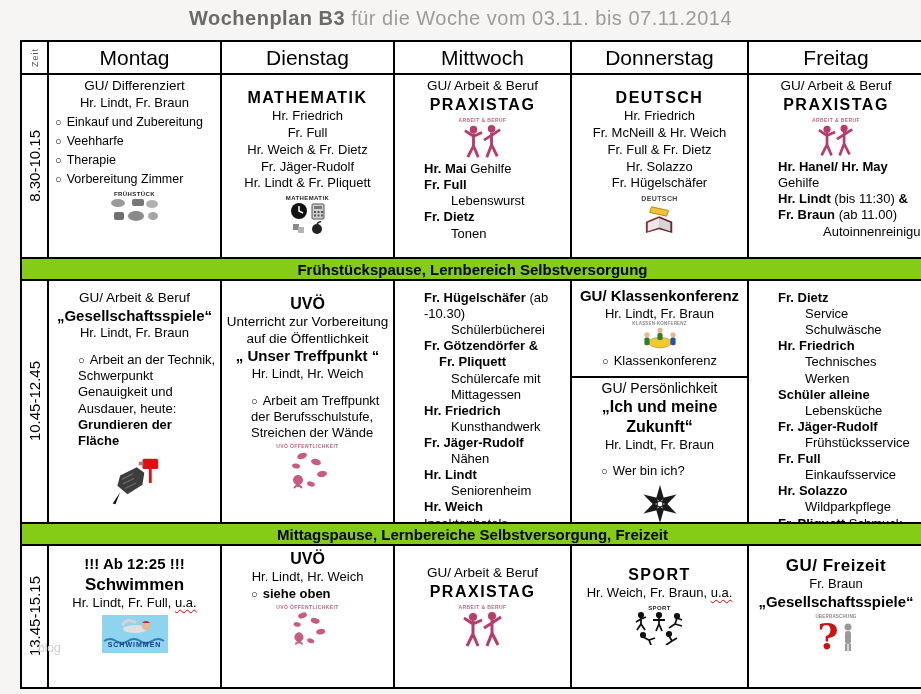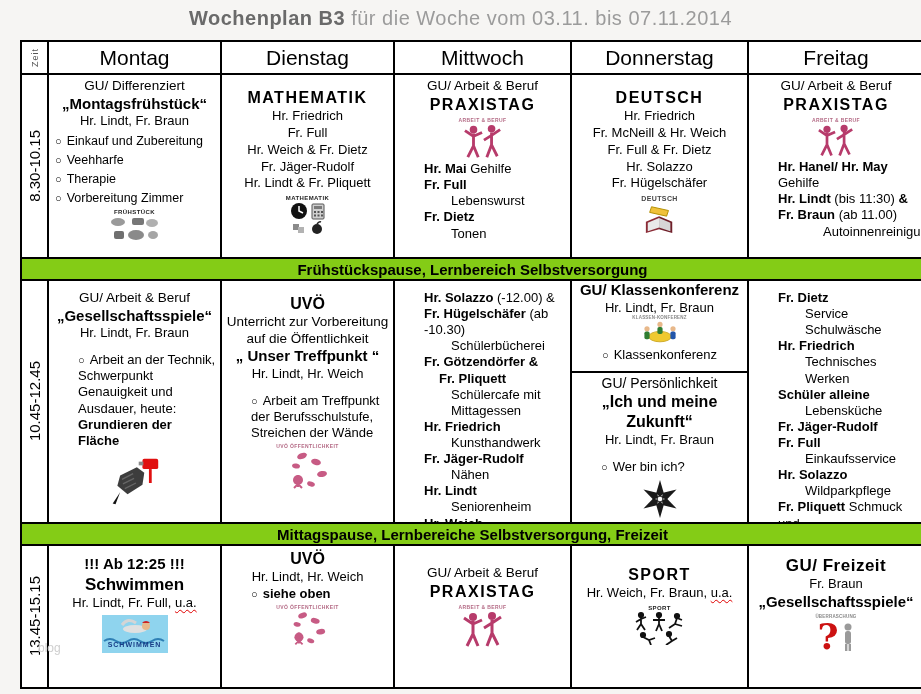--- a/index.html
+++ b/index.html
@@ -74,21 +74,21 @@
   .qmark { color:#cc1111; font-weight:bold; font-size:36px; line-height:0.9;
            font-family:"DejaVu Serif", serif; }
 
   .sep {
     grid-column: 1 / -1; background:#84cc16; border-bottom:2px solid #000;
     display:flex; align-items:center; justify-content:center;
     font-weight:bold; font-size:15px;
   }
 
   .thu2 { padding:0; display:flex; flex-direction:column; }
-  .thu2-top { border-bottom:2px solid #000; height:97px; padding:0 4px; }
+  .thu2-top { border-bottom:2px solid #000; height:97px; padding:6px 4px; }
   .thu2-bot { flex:1; padding:2px 4px; }
 
   .watermark { position:absolute; left:38px; top:641px; color:#cfcfcf; font-size:12px; }
 </style>
 </head>
 <body>
 
 <div class="page-title">
   <span class="pt-bold">Wochenplan B3</span><span class="pt-rest"> für die Woche vom 03.11. bis 07.11.2014</span>
 </div>
@@ -103,21 +103,20 @@
   <div class="cl hcell">Mittwoch</div>
   <div class="cl hcell">Donnerstag</div>
   <div class="cl hcell lc">Freitag</div>
 
   <div class="cl tcell">
     <span class="vert">8.30-10.15</span>
   </div>
 
   <div class="cl body">
     <div class="c sub">GU/ Differenziert</div>
-    <div class="c ctitle">„Montagsfrühstück“</div>
     <div class="c staff">Hr. Lindt, Fr. Braun</div>
     <div class="item"><span class="blt">○</span><span>Einkauf und Zubereitung</span></div>
     <div class="item"><span class="blt">○</span><span>Veehharfe</span></div>
     <div class="item"><span class="blt">○</span><span>Therapie</span></div>
     <div class="item"><span class="blt">○</span><span>Vorbereitung Zimmer</span></div>
     <div class="iconw">
       <span class="icap">FRÜHSTÜCK</span>
       <svg width="54" height="28" viewBox="0 0 54 28">
         <ellipse cx="10" cy="6" rx="7" ry="4" fill="#9a9a9a"></ellipse>
         <rect x="24" y="2" width="12" height="7" rx="2" fill="#777"></rect>
@@ -265,21 +264,20 @@
           <circle cx="14" cy="30" r="5"></circle>
           <path d="M10 30 l8 8 M18 30 l-8 8 M14 25 v12" stroke="#c75b84" stroke-width="2"></path>
           <ellipse cx="27" cy="34" rx="4" ry="2.5" transform="rotate(20 27 34)"></ellipse>
         </g>
       </svg>
     </div>
   </div>
 
   <div class="cl body">
     <div class="gap6"></div>
-    <div class="lline"><span class="b">Hr. Solazzo</span><span> (-12.00) &amp;</span></div>
     <div class="lline"><span class="b">Fr. Hügelschäfer</span><span> (ab -10.30)</span></div>
     <div class="ind">Schülerbücherei</div>
     <div class="lline b">Fr. Götzendörfer &amp;</div>
     <div class="ind b" style="padding-left:40px;">Fr. Pliquett</div>
     <div class="ind">Schülercafe mit</div>
     <div class="ind">Mittagessen</div>
     <div class="lline b">Hr. Friedrich</div>
     <div class="ind">Kunsthandwerk</div>
     <div class="lline b">Fr. Jäger-Rudolf</div>
     <div class="ind">Nähen</div>
@@ -343,20 +341,21 @@
 
   <div class="cl body lc">
     <div class="gap6"></div>
     <div class="lline b">Fr. Dietz</div>
     <div class="ind">Service Schulwäsche</div>
     <div class="lline b">Hr. Friedrich</div>
     <div class="ind">Technisches Werken</div>
     <div class="lline b">Schüler alleine</div>
     <div class="ind">Lebensküche</div>
     <div class="lline b">Fr. Jäger-Rudolf</div>
+    <div class="ind">Frühstücksservice</div>
     <div class="lline b">Fr. Full</div>
     <div class="ind">Einkaufsservice</div>
     <div class="lline b">Hr. Solazzo</div>
     <div class="ind">Wildparkpflege</div>
     <div class="lline"><span class="b">Fr. Pliquett</span><span> Schmuck und</span></div>
 
   </div>
 
   <div class="sep">Mittagspause, Lernbereiche Selbstversorgung, Freizeit</div>
 

